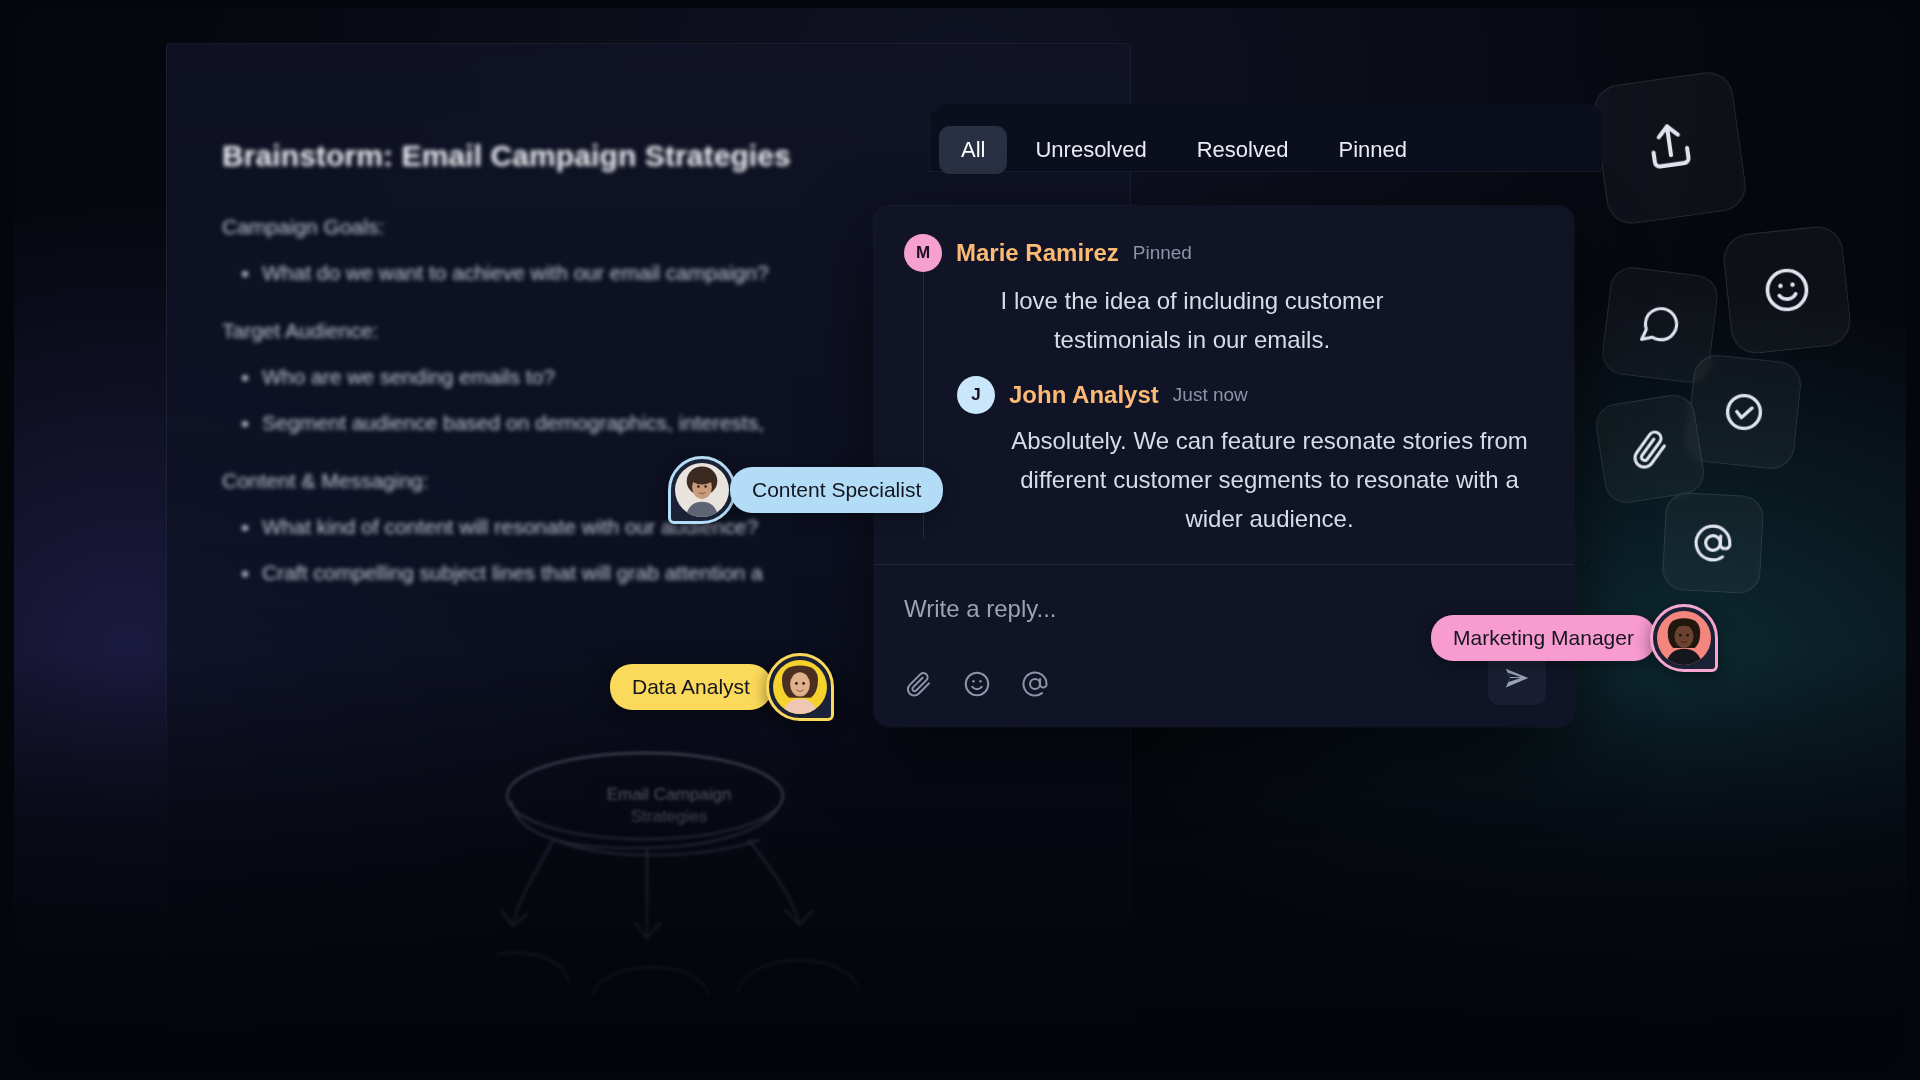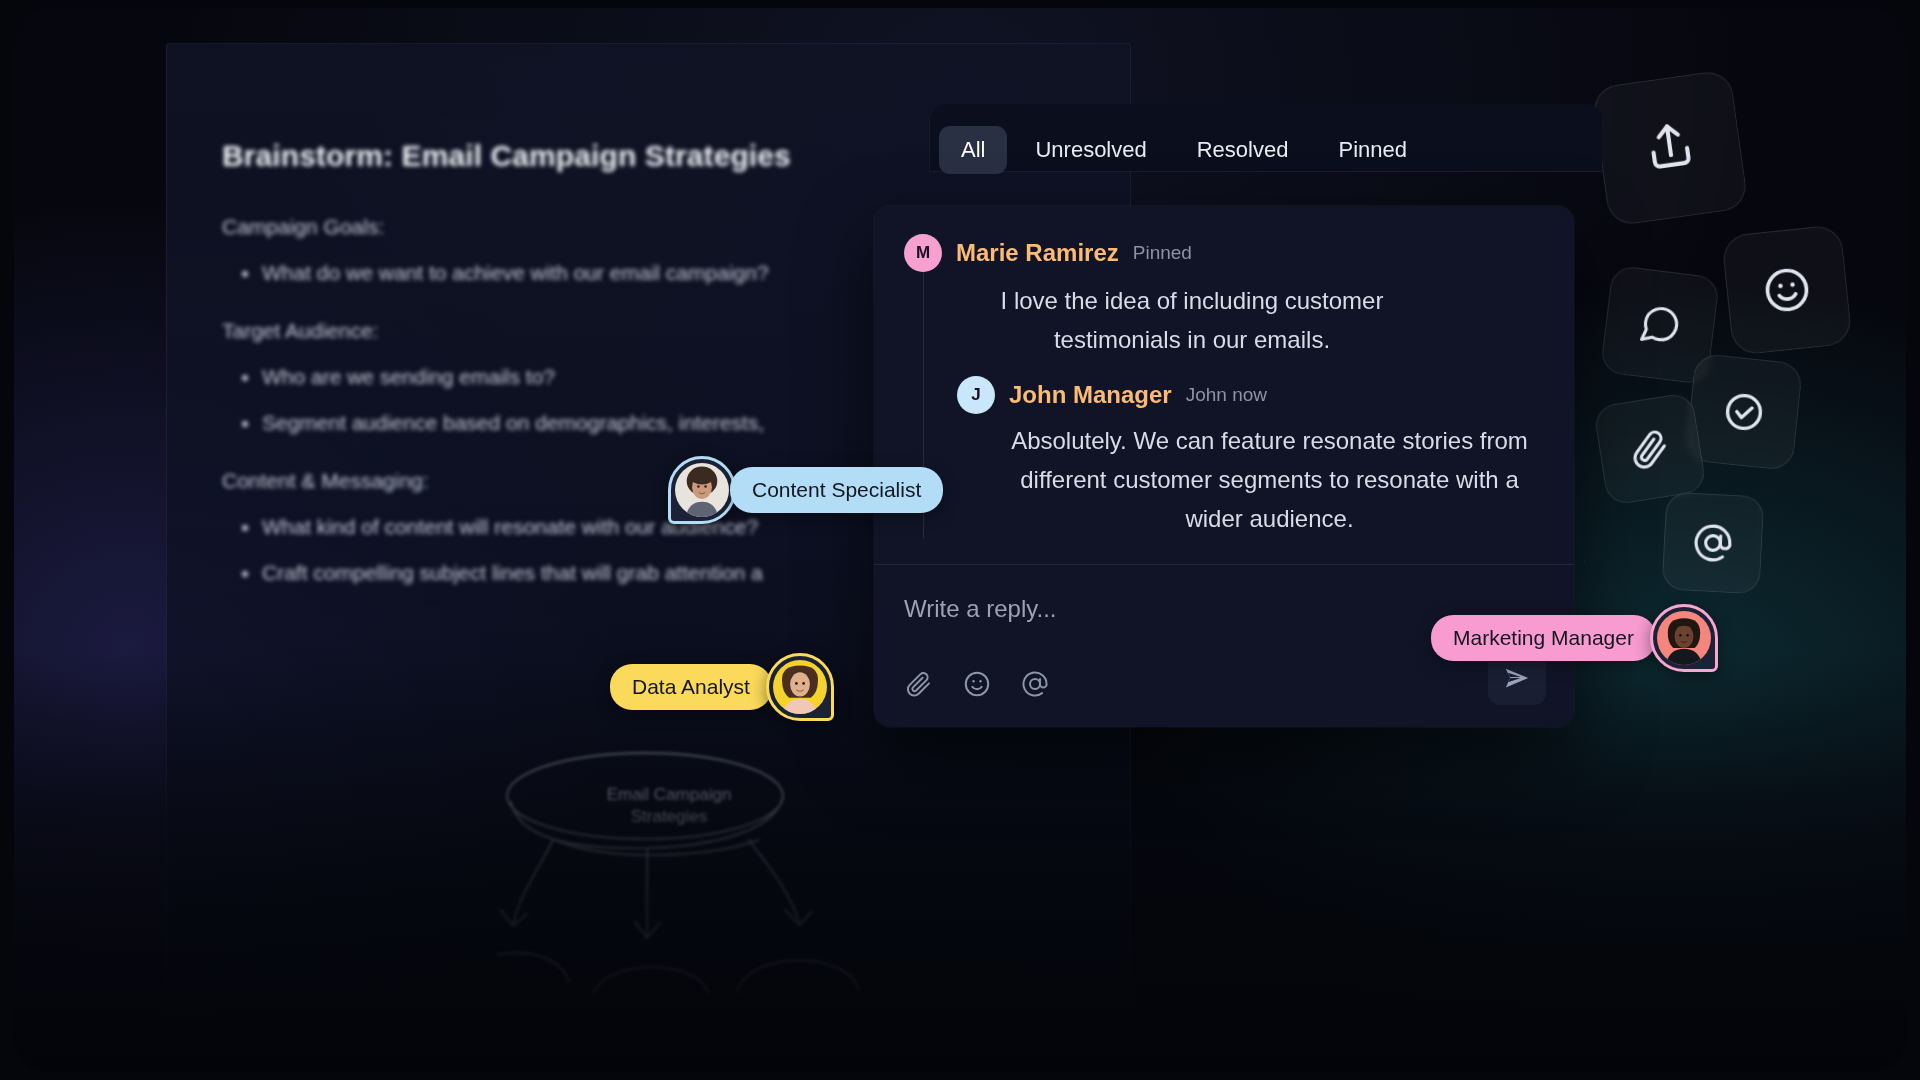--- a/index.html
+++ b/index.html
@@ -436,22 +436,22 @@
           <div class="c-name">Marie Ramirez</div>
           <div class="c-time">Pinned</div>
         </div>
 
         <div class="c-body">
           <div class="c-text">I love the idea of including customer testimonials in our emails.</div>
 
           <div class="reply-block">
             <div class="reply-head">
               <div class="avatar-initial av-blue">J</div>
-              <div class="c-name">John Manager</div>
-              <div class="c-time">John now</div>
+              <div class="c-name">John Analyst</div>
+              <div class="c-time">Just now</div>
             </div>
             <div class="reply-body">
               <div class="c-text">Absolutely. We can feature resonate stories from different customer segments to resonate with a wider audience.</div>
             </div>
           </div>
         </div>
       </div>
 
       <div class="panel-divider"></div>
 

